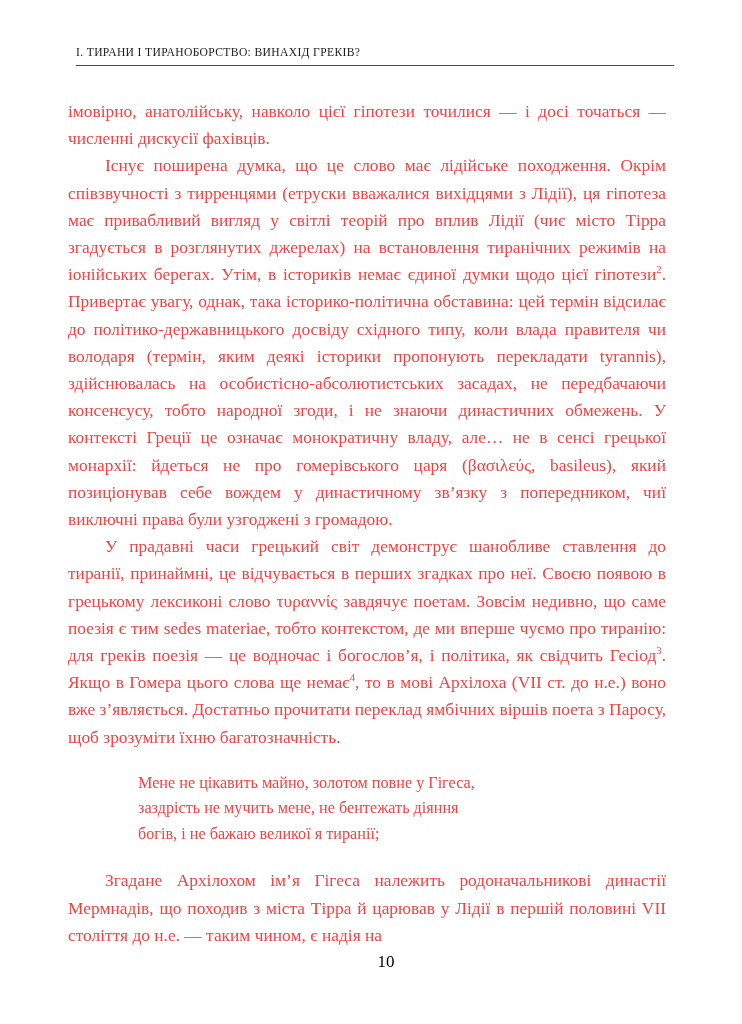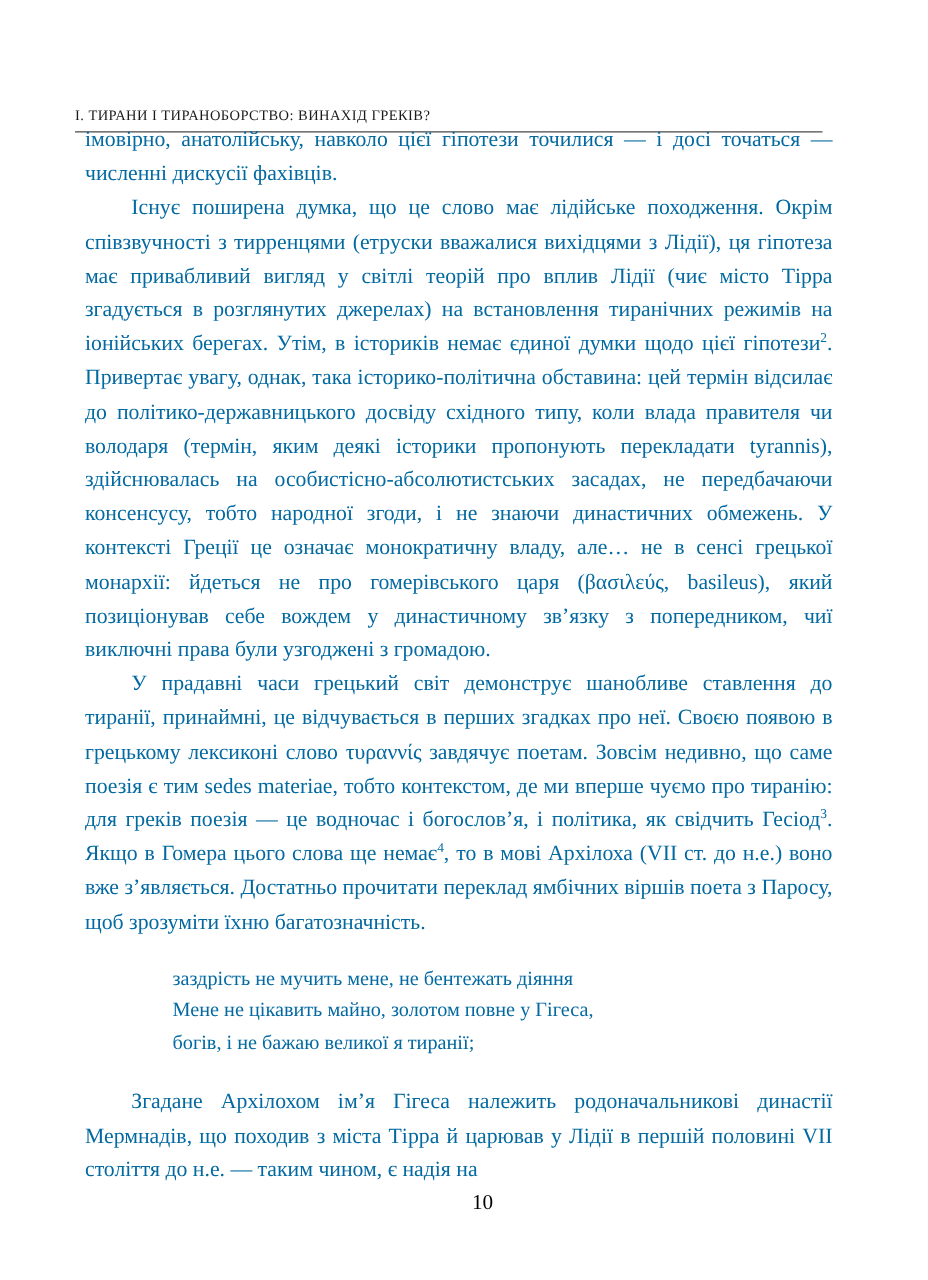--- a/index.html
+++ b/index.html
@@ -21,24 +21,23 @@
     position: absolute;
     left: 0; top: 0;
     width: 742px;
     height: 1024px;
     box-sizing: border-box;
   }
 
   
   .running-head {
     position: absolute;
-    left: 60px;
+    left: 76px;
     top: 46px;
     width: 598px;
-    margin-top: 40px;
   }
   .running-head-text {
     font-size: 11.6px;
     letter-spacing: 0.35px;
     line-height: 1.2;
     color: #1b1b1b;
     white-space: nowrap;
     font-weight: 400;
   }
   .running-head-rule {
@@ -51,21 +50,21 @@
   
   .textblock {
     position: absolute;
     left: 68px;
     top: 98px;
     width: 598px;
     font-size: 17.4px;
     line-height: 27.2px;
     text-align: justify;
     text-justify: inter-word;
-    color: #0369a1;
+    color: #ef4444;
   }
 
   .para {
     margin: 0;
     text-indent: 37px;
     text-align: justify;
   }
   .para.no-indent {
     text-indent: 0;
   }
@@ -118,22 +117,22 @@
     <div class="running-head-rule"></div>
   </div>
 
   <div class="textblock">
     <div id="group-before">
         <p class="para no-indent"><span>імовірно, анатолійську, навколо цієї гіпотези точилися — і досі точаться — численні дискусії фахівців.</span></p>
         <p class="para"><span>Існує поширена думка, що це слово має лідійське походження. Окрім співзвучності з </span><span class="it">тирренцями</span><span> (етруски вважалися вихідцями з Лідії), ця гіпотеза має привабливий вигляд у світлі теорій про вплив Лідії (чиє місто Тірра згадується в розглянутих джерелах) на встановлення тиранічних режимів на іонійських берегах. Утім, в істориків немає єдиної думки щодо цієї гіпотези</span><sup>2</sup><span>. Привертає увагу, однак, така історико-політична обставина: цей термін відсилає до політико-державницького досвіду східного типу, коли влада правителя чи володаря (термін, яким деякі історики пропонують перекладати </span><span class="it">tyrannis</span><span>), здійснювалась на особистісно-абсолютистських засадах, не передбачаючи консенсусу, тобто народної згоди, і не знаючи династичних обмежень. У контексті Греції це означає монократичну владу, але… не в сенсі грецької монархії: йдеться не про гомерівського царя (</span><span class="gr">βασιλεύς</span><span>, </span><span class="it">basileus</span><span>), який позиціонував себе вождем у династичному зв’язку з попередником, чиї виключні права були узгоджені з громадою.</span></p>
         <p class="para"><span>У прадавні часи грецький світ демонструє шанобливе ставлення до тиранії, принаймні, це відчувається в перших згадках про неї. Своєю появою в грецькому лексиконі слово </span><span class="gr">τυραννίς</span><span> завдячує поетам. Зовсім недивно, що саме поезія є тим </span><span class="it">sedes materiae</span><span>, тобто </span><span class="it">контекстом</span><span>, де ми вперше чуємо про тиранію: для греків поезія — це водночас і богослов’я, і політика, як свідчить Гесіод</span><sup>3</sup><span>. Якщо в Гомера цього слова ще немає</span><sup>4</sup><span>, то в мові Архілоха (VII ст. до н.е.) воно вже з’являється. Достатньо прочитати переклад ямбічних віршів поета з Паросу, щоб зрозуміти їхню багатозначність.</span></p>
       </div>
     <div class="verse" id="verse-block">
+        <div class="verse-line"><span>Мене не цікавить майно, золотом повне у Гігеса,</span></div>
         <div class="verse-line"><span>заздрість не мучить мене, не бентежать діяння</span></div>
-        <div class="verse-line"><span>Мене не цікавить майно, золотом повне у Гігеса,</span></div>
         <div class="verse-line"><span>богів, і не бажаю великої я </span><span class="it">тиранії</span><span>;</span></div>
       </div>
     <div id="group-after">
         <p class="para"><span>Згадане Архілохом ім’я Гігеса належить родоначальникові династії Мермнадів, що походив з міста Тірра й царював у Лідії в першій половині VII століття до н.е. — таким чином, є надія на</span></p>
       </div>
   </div>
 
   <div class="folio">10</div>
 
 </div>

